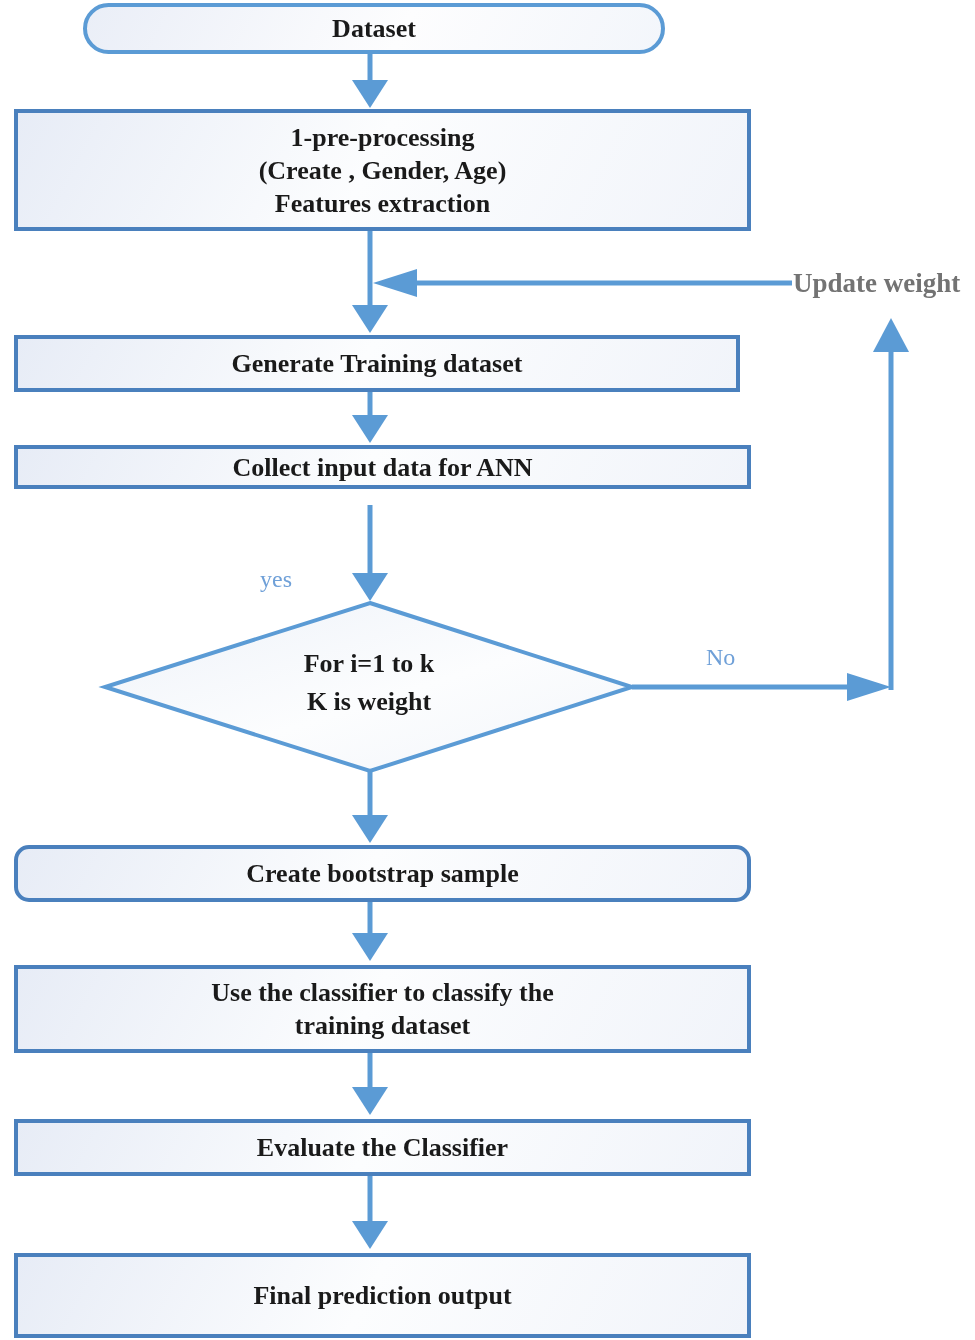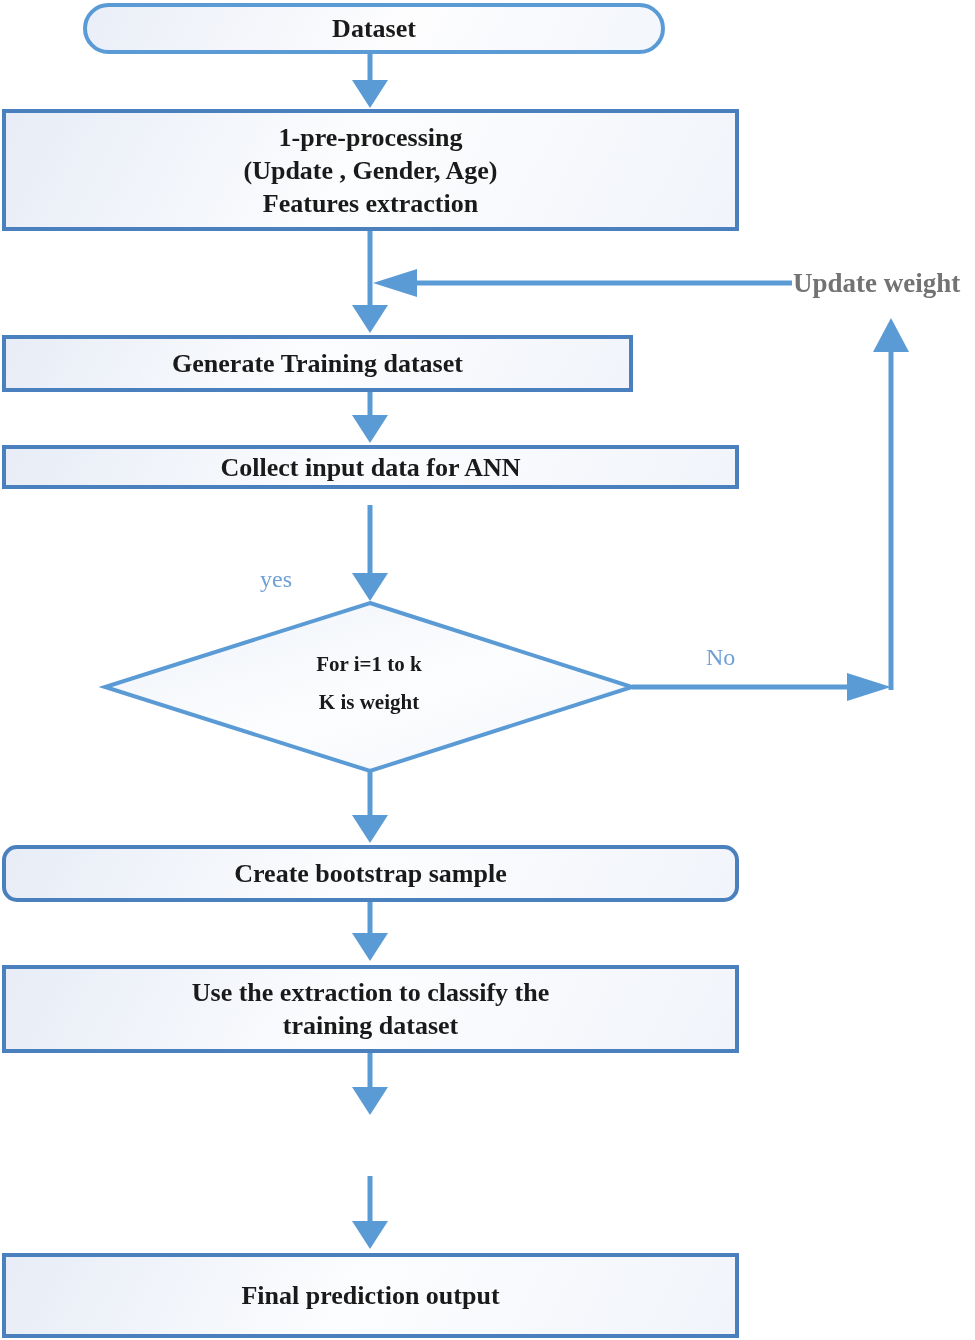--- a/index.html
+++ b/index.html
@@ -21,20 +21,21 @@
     justify-content: center;
     text-align: center;
     color: #1a1a1a;
     font-weight: bold;
     font-size: 26px;
     line-height: 33px;
   }
   .box {
     border: 4px solid #4a80bd;
     background: linear-gradient(118deg, #e7ecf6 0%, #fcfdfe 48%, #f1f4fa 100%);
+    margin-left: 12px;
   }
   .pill {
     border: 4px solid #5b9bd5;
     border-radius: 27px;
     background: linear-gradient(118deg, #eaeef7 0%, #fdfdfe 55%, #f3f6fb 100%);
   }
   .node span { display: block; }
   .edge-label {
     position: absolute;
     font-size: 24px;
@@ -52,21 +53,21 @@
     white-space: nowrap;
   }
   .diamond-text {
     position: absolute;
     left: 168px;
     top: 645px;
     width: 402px;
     text-align: center;
     color: #1a1a1a;
     font-weight: bold;
-    font-size: 21px;
+    font-size: 26px;
     line-height: 38px;
   }
   .diamond-text span { display: block; }
 </style>
 </head>
 <body>
 
 <div class="canvas">
 
   <svg class="layer" width="975" height="1340" viewBox="0 0 975 1340" xmlns="http://www.w3.org/2000/svg">
@@ -113,46 +114,49 @@
     <line x1="370" y1="1176" x2="370" y2="1223" stroke="#5b9bd5" stroke-width="5"></line>
     <polygon points="352,1221 388,1221 370,1249" fill="#5b9bd5"></polygon>
   </svg>
 
   <div class="node pill" style="left:83px; top:3px; width:582px; height:51px;">
     <span>Dataset</span>
   </div>
 
   <div class="node box" style="left:2px; top:109px; width:737px; height:122px;">
     <span>1-pre-processing</span>
-    <span>(Update , Gender, Age)</span>
+    <span>(Create , Gender, Age)</span>
     <span>Features extraction</span>
   </div>
 
-  <div class="node box" style="left:2px; top:335px; width:631px; height:57px;align-items:center;">
+  <div class="node box" style="left:2px; top:335px; width:726px; height:57px;align-items:center;">
     <span>Generate Training dataset</span>
   </div>
 
   <div class="node box" style="left:2px; top:445px; width:737px; height:44px;">
     <span>Collect input data for ANN</span>
   </div>
 
   <div class="diamond-text">
     <span>For i=1 to k</span>
     <span>K is weight</span>
   </div>
 
   <div class="node box" style="left:2px; top:845px; width:737px; height:57px;border-radius:15px;">
     <span>Create bootstrap sample</span>
   </div>
 
   <div class="node box" style="left:2px; top:965px; width:737px; height:88px;">
-    <span>Use the extraction to classify the</span>
+    <span>Use the classifier to classify the</span>
     <span>training dataset</span>
   </div>
 
+  <div class="node box" style="left:2px; top:1119px; width:737px; height:57px;">
+    <span>Evaluate the Classifier</span>
+  </div>
 
   <div class="node box" style="left:2px; top:1253px; width:737px; height:85px;">
     <span>Final prediction output</span>
   </div>
 
   <div class="edge-label" style="left:260px; top:564px;">
     <span>yes</span>
   </div>
 
   <div class="edge-label" style="left:706px; top:642px;">

